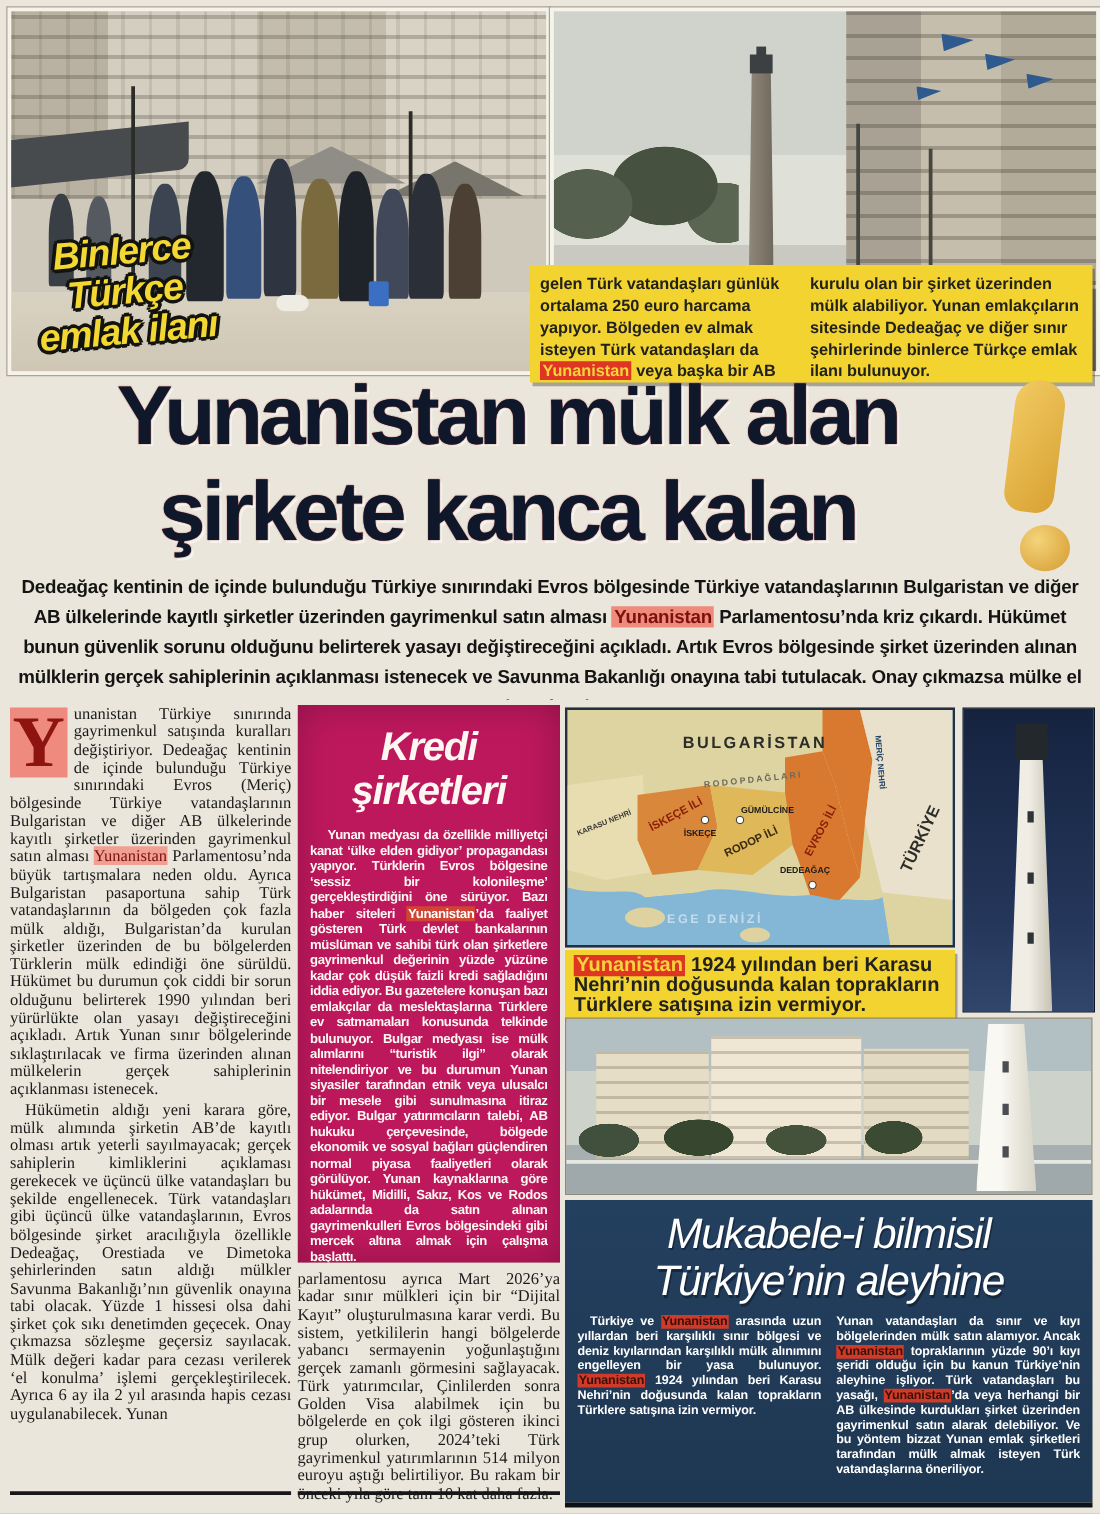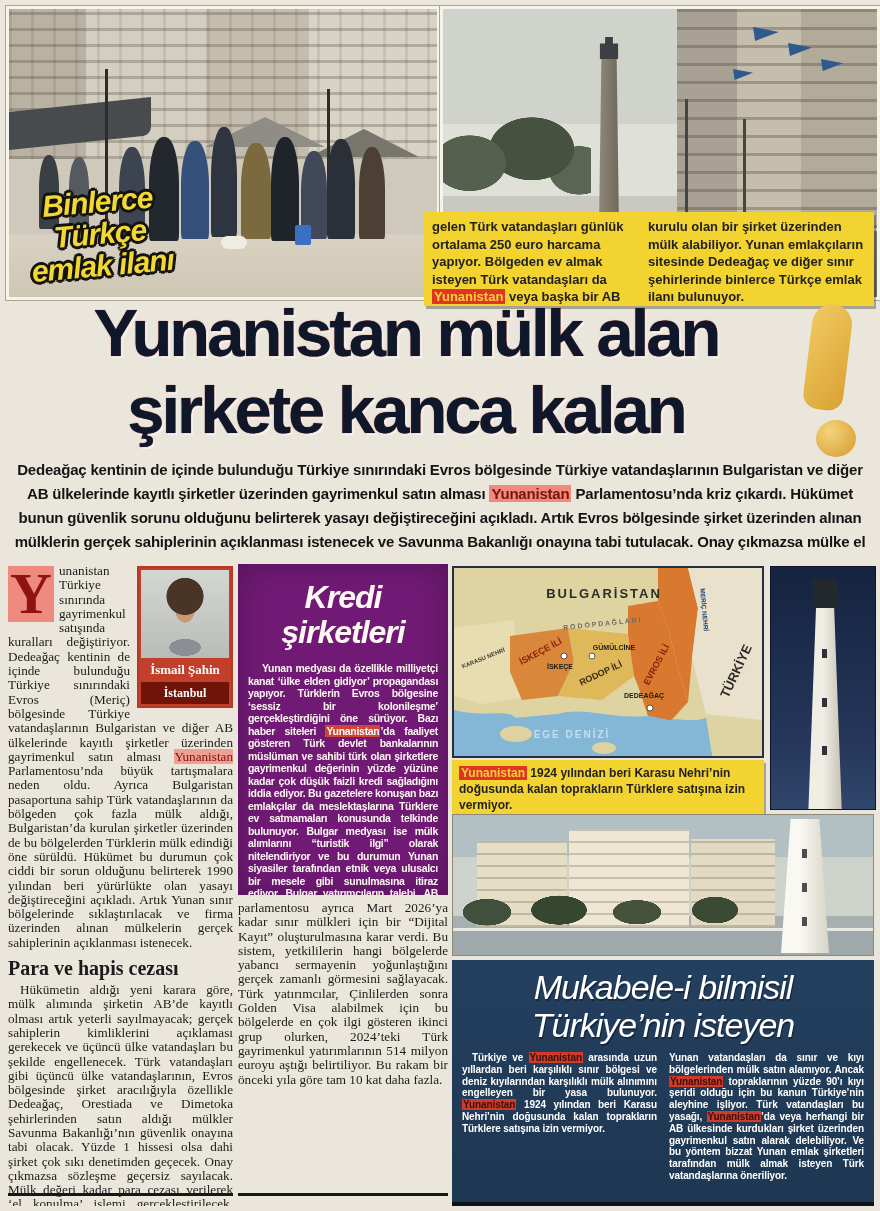--- a/index.html
+++ b/index.html
@@ -78,42 +78,42 @@
     radial-gradient(circle at 50% 30%,#4a3426 0 24%,transparent 25%),
     radial-gradient(ellipse 16px 20px at 50% 46%,#c79a74 0 60%,transparent 61%),
     radial-gradient(ellipse 26px 14px at 50% 88%,#8b8f93 0 60%,transparent 61%),
     linear-gradient(#d4d6d2,#b9bcb8);}
   .author-name{color:#fff;font-weight:bold;font-size:13px;line-height:14px;text-align:center;padding:3px 2px 5px;}
   .author-loc{background:#701409;color:#fff;font-weight:bold;font-size:12px;text-align:center;
     padding:4px 0;margin:0 2px 2px;}
   .subhead{font-family:"Liberation Serif",serif;font-weight:bold;font-size:20px;line-height:23px;margin:7px 0 3px;}
   .bottom-rule{position:absolute;bottom:10px;left:0;right:0;border-top:3px solid #17171a;}
   .col-mid{left:238px;width:210px;height:642px;}
-  .kredi-box{background:#701a75;color:#fdf7f2;height:331px;padding:8px 10px;box-sizing:border-box;overflow:hidden;
+  .kredi-box{background:#be185d;color:#fdf7f2;height:446px;padding:8px 10px;box-sizing:border-box;overflow:hidden;
     box-shadow:inset 0 0 30px rgba(0,0,0,.25);}
   .kredi-title{font-style:italic;font-weight:bold;font-size:32px;line-height:35px;text-align:center;
     letter-spacing:-1px;margin:8px 0 12px;}
   .kredi-body{font-weight:bold;font-size:10.5px;line-height:12.5px;letter-spacing:-.3px;text-indent:14px;
     text-align:justify;margin:0;}
   .kredi-body .hl{background:#d04433;color:#fff;padding:0 1px;}
   .cont{font-family:Liberation Serif, serif;font-size:13.2px;line-height:14.3px;color:#1b1b1b;
     margin:6px 0 0;text-align:justify;}
   .col-right{left:452px;width:442px;height:648px;}
   
   .map-wrap{position:absolute;left:0;top:2px;width:312px;height:192px;border:2px solid #243040;
     box-sizing:border-box;background:#84b7d6;}
   .map-wrap svg{display:block;width:100%;height:100%;}
   .night-photo{position:absolute;left:318px;top:2px;width:104px;height:242px;background:
     linear-gradient(#15233f,#24365a 70%,#31466b);overflow:hidden;border:1px solid #0d1526;}
   .nt-tower{position:absolute;left:34%;top:16%;width:36%;height:86%;
     background:linear-gradient(90deg,#f0ede5 45%,#c2bdae);clip-path:polygon(26% 0,74% 0,95% 100%,5% 100%);}
   .nt-lantern{position:absolute;left:40%;top:5%;width:24%;height:12%;background:#23282c;}
   .nt-win{position:absolute;width:5px;height:9px;background:#2e3338;left:49%;}
   .map-caption{position:absolute;left:0;top:196px;width:312px;box-sizing:border-box;background:#f2d32f;
-    color:#22211c;font-weight:bold;font-size:12px;line-height:16px;padding:5px 7px;
+    color:#22211c;font-weight:bold;font-size:16px;line-height:16px;padding:5px 7px;
     box-shadow:2px 3px 0 rgba(40,35,20,.35);}
   .day-photo{position:absolute;left:0;top:250px;width:422px;height:142px;overflow:hidden;
     background:linear-gradient(#b2c0c4 0 30%,#cdd2cb 30% 72%,#a7afb0 72%);border:1px solid #8e8878;box-sizing:border-box;}
   .dp-b{position:absolute;background:#ece4d0;}
   .dp-bwin{position:absolute;left:0;top:0;width:100%;height:100%;
     background:repeating-linear-gradient(0deg,rgba(110,100,80,.3) 0 2px,transparent 2px 12px);}
   .dp-trees{position:absolute;left:10px;bottom:26px;width:300px;height:42px;
     background:radial-gradient(ellipse 40px 22px at 8% 60%,#41503c 0 60%,transparent 61%),
                radial-gradient(ellipse 46px 24px at 32% 55%,#37462f 0 60%,transparent 61%),
                radial-gradient(ellipse 40px 20px at 58% 60%,#44523c 0 60%,transparent 61%),
@@ -193,27 +193,21 @@
   <div class="headline">
     <div>Yunanistan mülk alan</div>
     <div>şirkete kanca kalan</div>
   </div>
   <div class="excl-bar"></div>
   <div class="excl-dot"></div>
 
   <div class="lead"><span>Dedeağaç kentinin de içinde bulunduğu Türkiye sınırındaki Evros bölgesinde Türkiye vatandaşlarının Bulgaristan ve diğer AB ülkelerinde kayıtlı şirketler üzerinden gayrimenkul satın alması </span><span class="hl">Yunanistan</span><span> Parlamentosu’nda kriz çıkardı. Hükümet bunun güvenlik sorunu olduğunu belirterek yasayı değiştireceğini açıkladı. Artık Evros bölgesinde şirket üzerinden alınan mülklerin gerçek sahiplerinin açıklanması istenecek ve Savunma Bakanlığı onayına tabi tutulacak. Onay çıkmazsa mülke el konulacak</span></div>
 
   <div class="col col-left">
-    <div class="author-box">
-      <div class="author-photo"></div>
-      <div class="author-name">İsmail Şahin</div>
-      <div class="author-loc">İstanbul</div>
-    </div>
     <p class="body-p"><span class="dropcap">Y</span><span><span>unanistan Türkiye sınırında gayrimenkul satışında kuralları değiştiriyor. Dedeağaç kentinin de içinde bulunduğu Türkiye sınırındaki Evros (Meriç) bölgesinde Türkiye vatandaşlarının Bulgaristan ve diğer AB ülkelerinde kayıtlı şirketler üzerinden gayrimenkul satın alması </span><span class="hl">Yunanistan</span><span> Parlamentosu’nda büyük tartışmalara neden oldu. Ayrıca Bulgaristan pasaportuna sahip Türk vatandaşlarının da bölgeden çok fazla mülk aldığı, Bulgaristan’da kurulan şirketler üzerinden de bu bölgelerden Türklerin mülk edindiği öne sürüldü. Hükümet bu durumun çok ciddi bir sorun olduğunu belirterek 1990 yılından beri yürürlükte olan yasayı değiştireceğini açıkladı. Artık Yunan sınır bölgelerinde sıklaştırılacak ve firma üzerinden alınan mülkelerin gerçek sahiplerinin açıklanması istenecek.</span></span></p>
-    <h3 class="subhead">Para ve hapis cezası</h3>
     <p class="body-p" style="text-indent:12px;">Hükümetin aldığı yeni karara göre, mülk alımında şirketin AB’de kayıtlı olması artık yeterli sayılmayacak; gerçek sahiplerin kimliklerini açıklaması gerekecek ve üçüncü ülke vatandaşları bu şekilde engellenecek. Türk vatandaşları gibi üçüncü ülke vatandaşlarının, Evros bölgesinde şirket aracılığıyla özellikle Dedeağaç, Orestiada ve Dimetoka şehirlerinden satın aldığı mülkler Savunma Bakanlığı’nın güvenlik onayına tabi olacak. Yüzde 1 hissesi olsa dahi şirket çok sıkı denetimden geçecek. Onay çıkmazsa sözleşme geçersiz sayılacak. Mülk değeri kadar para cezası verilerek ‘el konulma’ işlemi gerçekleştirilecek. Ayrıca 6 ay ila 2 yıl arasında hapis cezası uygulanabilecek. Yunan</p>
     <div class="bottom-rule"></div>
   </div>
 
   <div class="col col-mid">
     <div class="kredi-box">
       <h2 class="kredi-title">
         <span>Kredi</span><br>
         <span>şirketleri</span>
       </h2>
@@ -280,21 +274,21 @@
       <div class="dp-wall"></div>
       <div class="dp-lh"></div>
       <div class="dp-lh-win" style="top:34px;"></div>
       <div class="dp-lh-win" style="top:68px;"></div>
       <div class="dp-lh-win" style="top:102px;"></div>
     </div>
 
     <div class="blue-box">
       <h2 class="blue-title">
         <span>Mukabele-i bilmisil</span><br>
-        <span>Türkiye’nin isteyen</span>
+        <span>Türkiye’nin aleyhine</span>
       </h2>
       <div class="blue-cols">
         <div>
           <p class="ind"><span>Türkiye ve </span><span class="hl">Yunanistan</span><span> arasında uzun yıllardan beri karşılıklı sınır bölgesi ve deniz kıyılarından karşılıklı mülk alınımını engelleyen bir yasa bulunuyor. </span><span class="hl">Yunanistan</span><span> 1924 yılından beri Karasu Nehri’nin doğusunda kalan toprakların Türklere satışına izin vermiyor.</span></p>
         </div>
         <div>
           <p><span>Yunan vatandaşları da sınır ve kıyı bölgelerinden mülk satın alamıyor. Ancak </span><span class="hl">Yunanistan</span><span> topraklarının yüzde 90’ı kıyı şeridi olduğu için bu kanun Türkiye’nin aleyhine işliyor. Türk vatandaşları bu yasağı, </span><span class="hl">Yunanistan</span><span>’da veya herhangi bir AB ülkesinde kurdukları şirket üzerinden gayrimenkul satın alarak delebiliyor. Ve bu yöntem bizzat Yunan emlak şirketleri tarafından mülk almak isteyen Türk vatandaşlarına öneriliyor.</span></p>
         </div>
       </div>
     </div>

